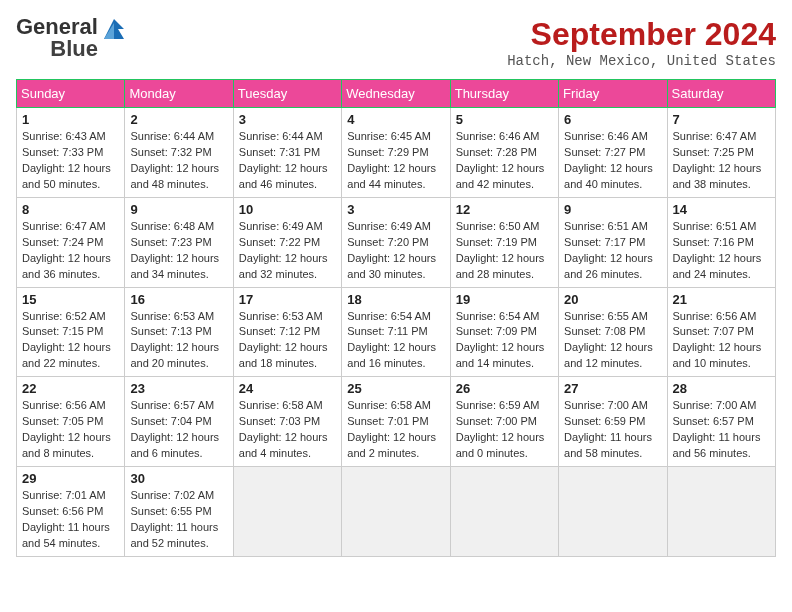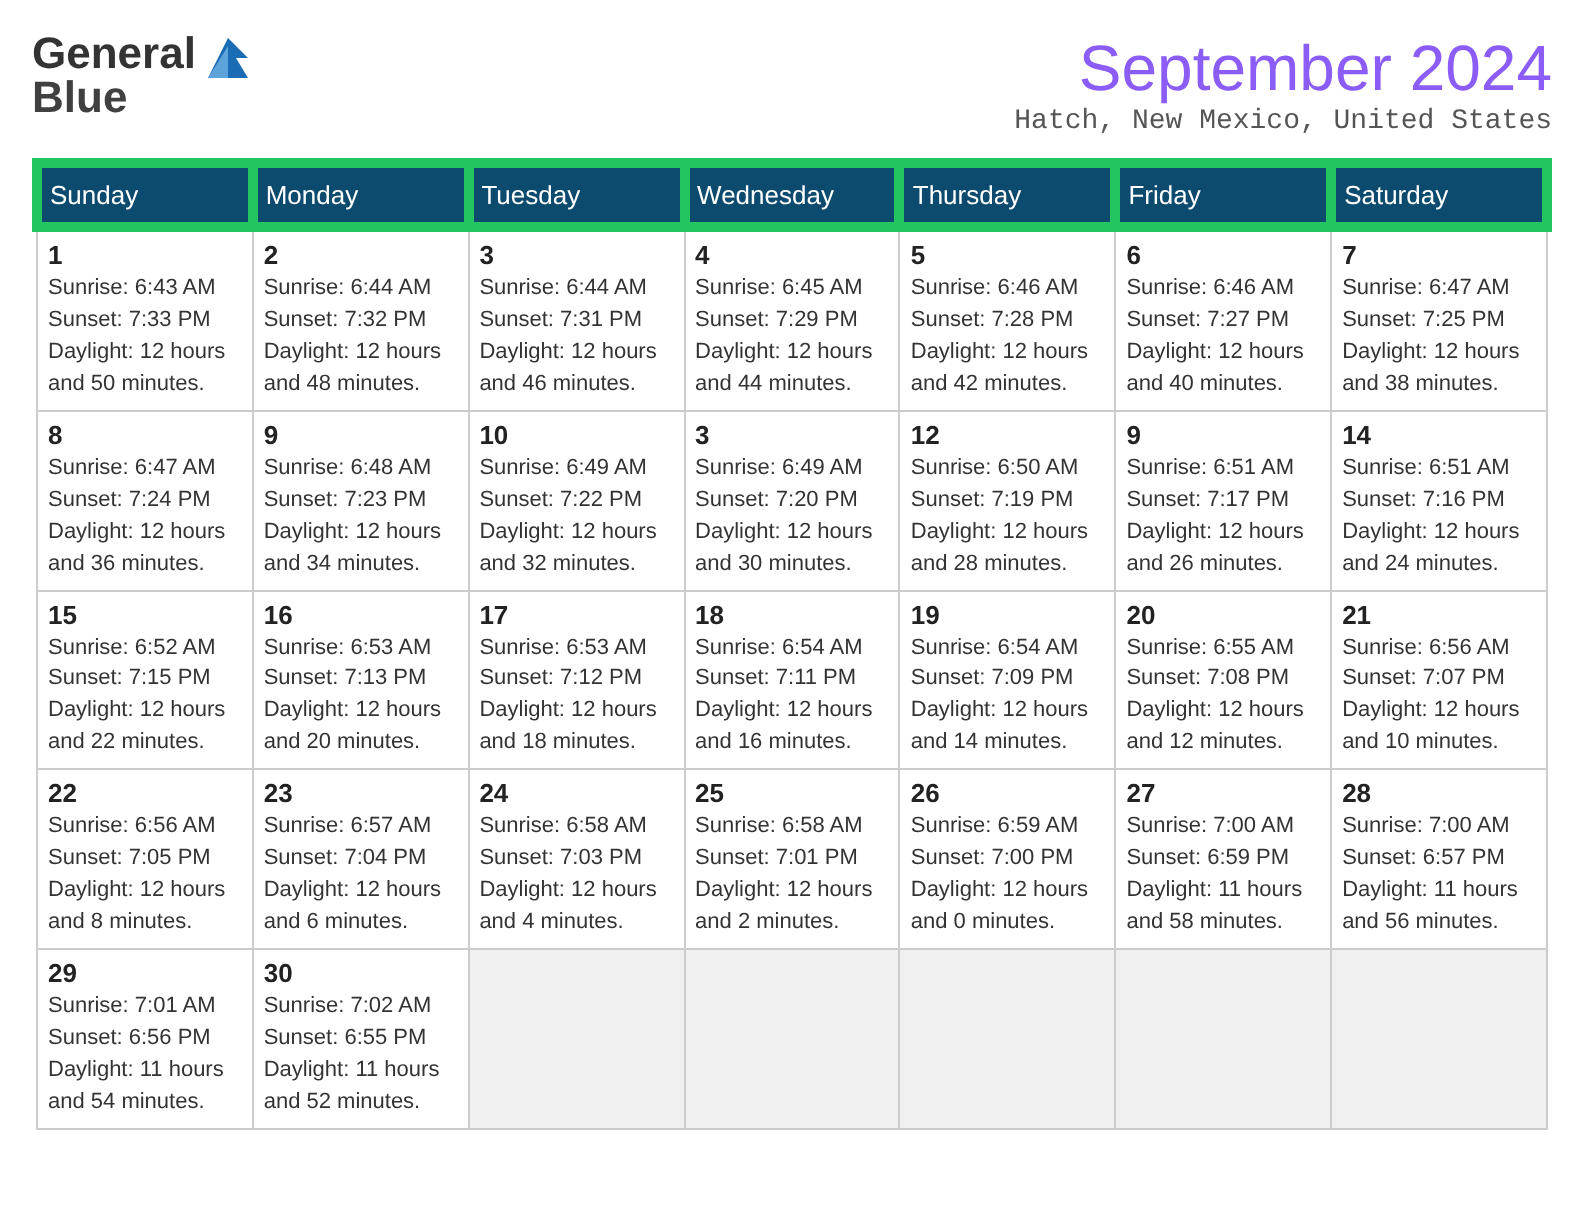--- a/index.html
+++ b/index.html
@@ -13,55 +13,56 @@
     .header {
       display: flex;
       justify-content: space-between;
       align-items: flex-start;
       margin-bottom: 10px;
     }
     .logo {
       display: flex;
       flex-direction: column;
       align-items: flex-start;
+      text-align: right;
     }
     .logo-text {
       font-size: 22px;
       font-weight: bold;
       color: #333;
       line-height: 1;
     }
     .logo-text span.general { color: #333; }
     .logo-text span.blue { color: #404040; }
     .title-block {
       text-align: right;
     }
     .month-title {
       font-size: 32px;
-      color: #8b5cf6;
-      font-weight: normal;
+      color: #b91c1c;
+      font-weight: bold;
     }
     .location {
       font-size: 14px;
       color: #555;
       font-family: Liberation Mono, monospace;
     }
     .calendar {
       width: 100%;
       border-collapse: collapse;
       font-size: 11px;
     }
     .calendar th {
-      background-color: #0c4a6e;
+      background-color: #ec4899;
       color: #fff;
       padding: 6px 4px;
       text-align: left;
       font-size: 13px;
       font-weight: normal;
-      border: 5px solid #22c55e;
+      border: 1px solid #22c55e;
     }
     .calendar td {
       border: 1px solid #ccc;
       vertical-align: top;
       padding: 4px 5px;
       height: 85px;
       width: calc(100% / 7);
     }
     .calendar td.empty {
       background: #f0f0f0;

